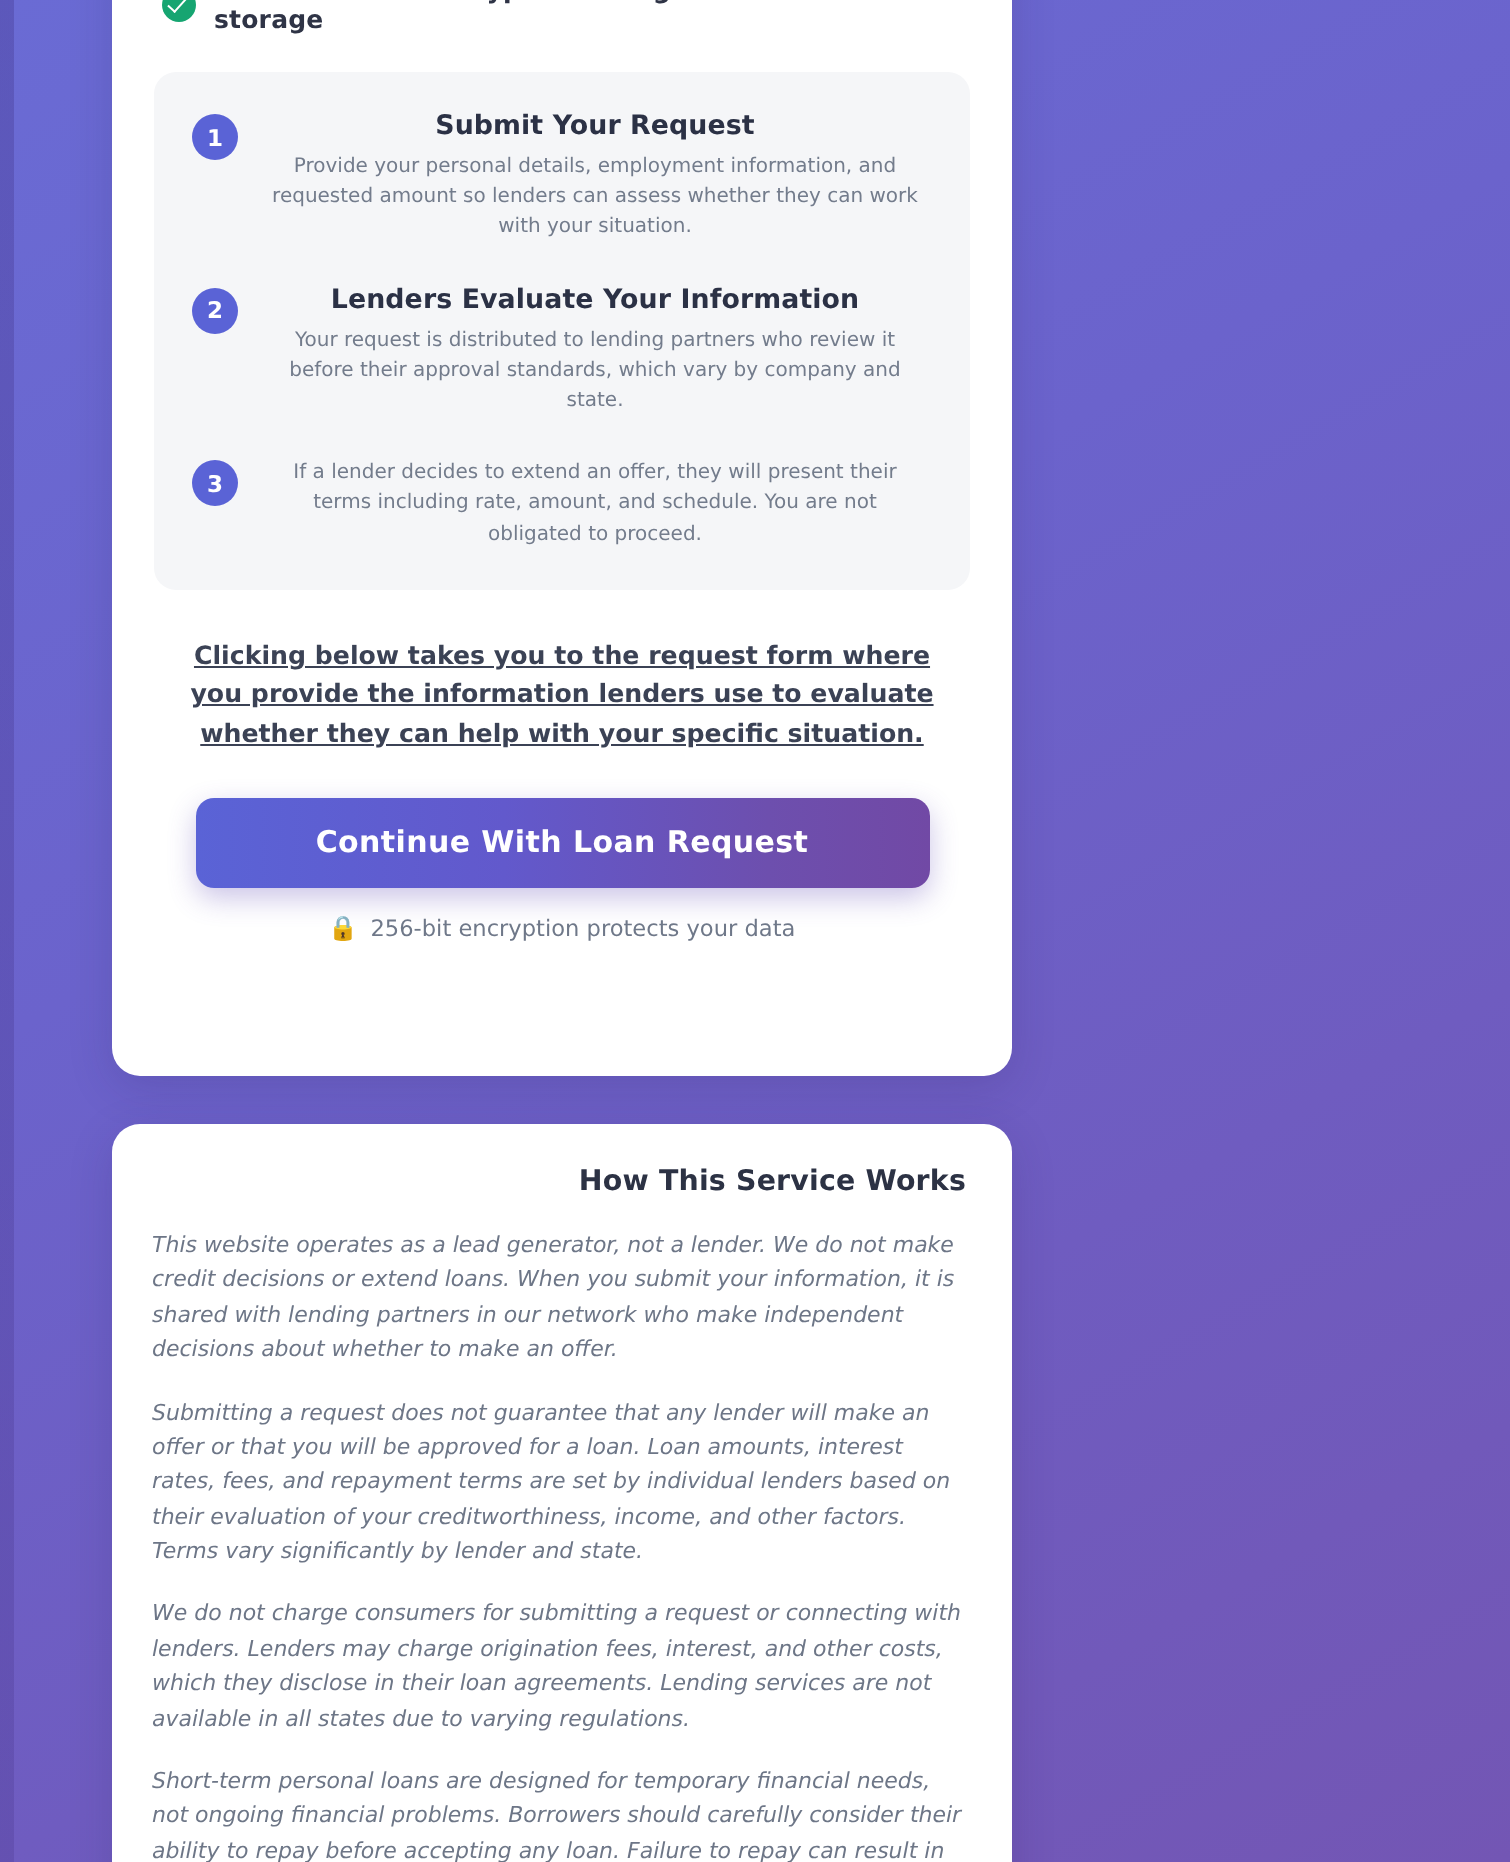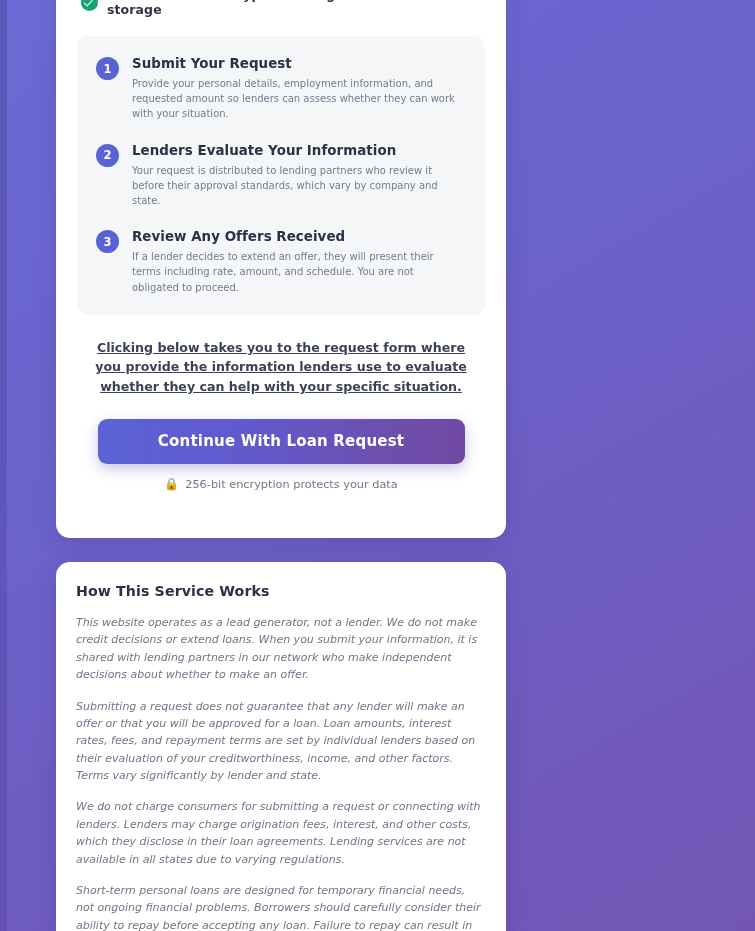--- a/index.html
+++ b/index.html
@@ -103,21 +103,21 @@
     background: #5a63d6;
     color: #ffffff;
     font-size: 11.5px;
     font-weight: 700;
     display: flex;
     align-items: center;
     justify-content: center;
     margin-top: 1px;
   }
 
-  .step-body { flex: 1 1 auto; }
+  .step-body { flex: 1 1 auto; text-align: center; }
 
   .step-title {
     font-size: 13.4px;
     font-weight: 700;
     color: #2b3145;
     margin-bottom: 5px;
     letter-spacing: 0.05px;
   }
   .step-desc {
     font-size: 10px;
@@ -172,20 +172,21 @@
     left: 0; top: 562px;
     padding: 21px 23px 24px 20px;
   }
 
   .section-title {
     font-size: 14.2px;
     font-weight: 700;
     color: #2c3244;
     margin-bottom: 15px;
     letter-spacing: 0.1px;
+    text-align: right;
   }
 
   .para {
     font-size: 11px;
     line-height: 1.58;
     color: #6d7687;
     margin-bottom: 14px;
     font-style: italic;
   }
   .para:last-child { margin-bottom: 0; }
@@ -218,21 +219,20 @@
         <div class="step-num">2</div>
         <div class="step-body">
           <div class="step-title">Lenders Evaluate Your Information</div>
           <div class="step-desc">Your request is distributed to lending partners who review it before their approval standards, which vary by company and state.</div>
         </div>
       </div>
 
       <div class="step">
         <div class="step-num">3</div>
         <div class="step-body">
-          <div class="step-title">Review Any Offers Received</div>
           <div class="step-desc">If a lender decides to extend an offer, they will present their terms including rate, amount, and schedule. You are not obligated to proceed.</div>
         </div>
       </div>
 
     </div>
 
     <p class="lead-in">Clicking below takes you to the request form where you provide the information lenders use to evaluate whether they can help with your specific situation.</p>
 
     <button class="cta">Continue With Loan Request</button>
 

